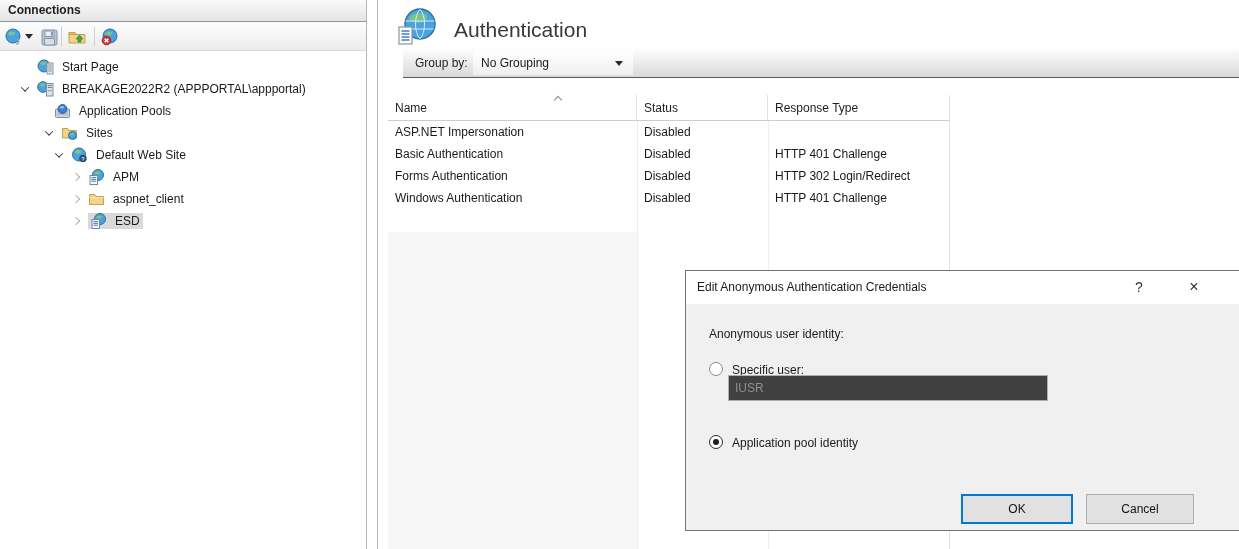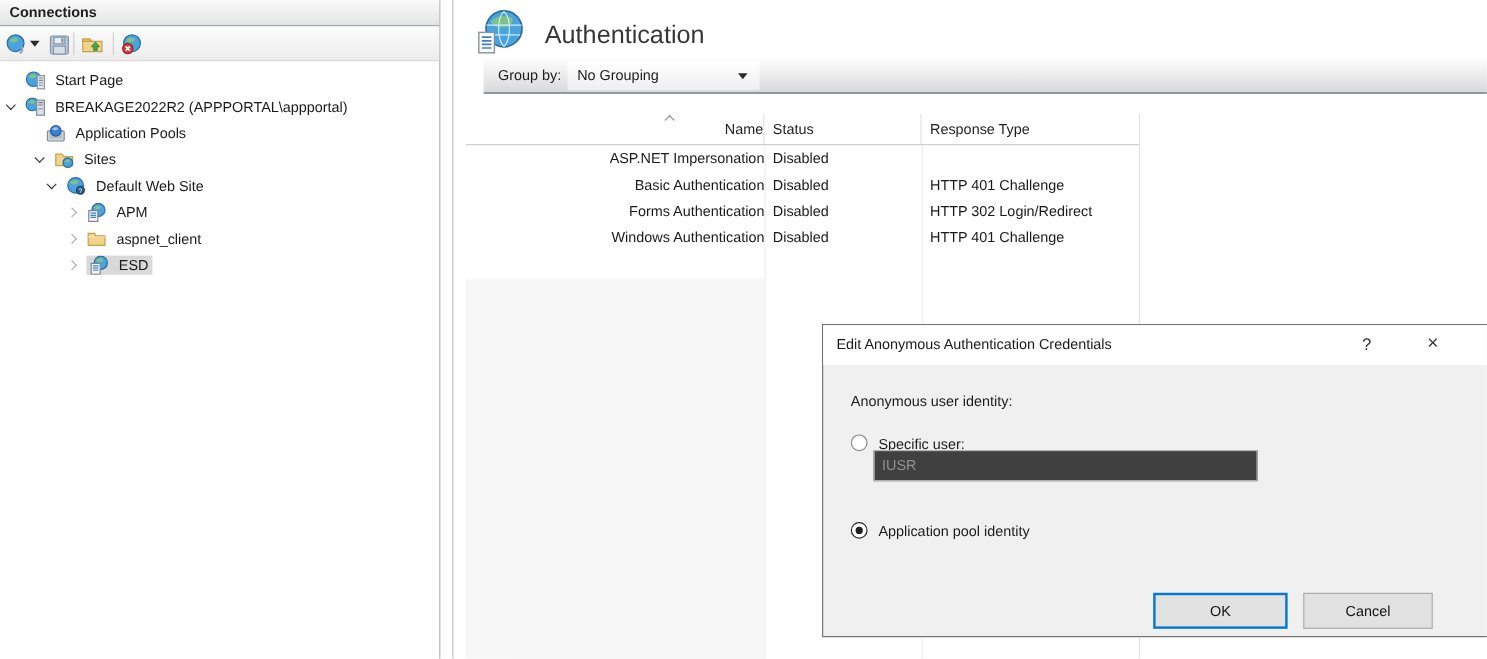--- a/index.html
+++ b/index.html
@@ -16,21 +16,21 @@
     height:22px; background:linear-gradient(#fafafa,#e4e4e4);
     border-bottom:1px solid #8d959d; padding:3px 0 0 8px;
     font-weight:bold; font-size:12px; color:#1e1e1e;
   }
   .conn-toolbar { position:relative; height:29px; background:linear-gradient(#fdfdfd,#ececec); border-bottom:1px solid #d9d9d9; }
   .tb-item { position:absolute; top:4px; width:22px; height:22px; display:flex; align-items:center; justify-content:center; }
   .tb-caret { position:absolute; top:12px; width:0; height:0; border-left:4px solid transparent; border-right:4px solid transparent; border-top:5px solid #2b2b2b; }
   .tb-sep { position:absolute; top:5px; width:1px; height:19px; background:#cfcfcf; }
   
   .tree { position:absolute; left:0; top:56px; width:366px; }
-  .trow { height:22px; display:flex; align-items:center; white-space:nowrap; }
+  .trow { height:22px; display:flex; align-items:center; white-space:nowrap;margin-left:16px; }
   .chev { width:6px; height:6px; flex:0 0 6px; margin-right:9px; border-style:solid; }
   .chev.expanded { border-width:0 1.6px 1.6px 0; border-color:#3c3c3c; transform:rotate(45deg) translate(-1px,-1px); }
   .chev.collapsed { border-width:0 1.4px 1.4px 0; border-color:#b0b0b0; transform:rotate(-45deg); }
   .chev.none { border:none; }
   .ticon { width:17px; height:16px; flex:0 0 17px; margin-right:5px; position:relative; }
   .tlabel { padding:1px 3px; }
   .tsel { background:#d9d9d9; display:inline-flex; align-items:center; }
   .tsel .ticon { margin-left:2px; }
   
   .main { position:absolute; left:378px; top:0; width:861px; height:549px; background:#fff; }
@@ -43,21 +43,21 @@
   .groupby-label { position:absolute; left:12px; top:8px; color:#1e1e1e; }
   .groupby-select { position:absolute; left:70px; top:3px; width:160px; height:24px; background:linear-gradient(#ffffff,#efefef); display:flex; align-items:center; padding-left:8px; }
   .dd-arrow { position:absolute; right:10px; top:10px; width:0; height:0; border-left:4px solid transparent; border-right:4px solid transparent; border-top:5px solid #2b2b2b; }
   
   .list { position:absolute; left:10px; top:95px; width:561px; }
   .lheader { position:relative; display:flex; height:26px; border-bottom:1px solid #cdcdcd; background:#fff; }
   .lheader .hc { line-height:26px; padding-left:7px; border-right:1px solid #e2e2e2; color:#1e1e1e; }
   .sort-chev { position:absolute; left:167px; top:2px; width:6px; height:6px; border-style:solid; border-width:0 1.3px 1.3px 0; border-color:#8a8a8a; transform:rotate(-135deg); }
   .lrow { display:flex; height:22px; }
   .lrow .c { line-height:22px; padding-left:7px; overflow:hidden; white-space:nowrap; }
-  .c1 { width:249px;text-align:right; } .c2 { width:131px; } .c3 { width:181px; }
+  .c1 { width:249px; } .c2 { width:131px; } .c3 { width:181px; }
   .lrow.sel { background:#d9d9d9; }
   .subfill { position:absolute; left:10px; top:232px; width:249px; height:317px; background:#f7f7f7; }
   .colline { position:absolute; top:95px; width:1px; height:454px; background:#eeeeee; }
   .colline.a { left:259px; } .colline.b { left:390px; } .colline.c { left:571px; background:#dde4ec; }
   
   .dialog { position:absolute; left:685px; top:270px; width:583px; height:261px; background:#f0f0f0; border:1px solid #747474; z-index:20; }
   .dlg-title { height:33px; background:#ffffff; position:relative; }
   .dlg-title-text { position:absolute; left:11px; top:9px; font-size:12px; color:#1b1b1b; }
   .dlg-help { position:absolute; left:438px; top:0; width:30px; height:33px; text-align:center; line-height:33px; font-size:14px; color:#333; }
   .dlg-close { position:absolute; left:488px; top:0; width:40px; height:33px; text-align:center; line-height:32px; font-size:16px; color:#333; }

